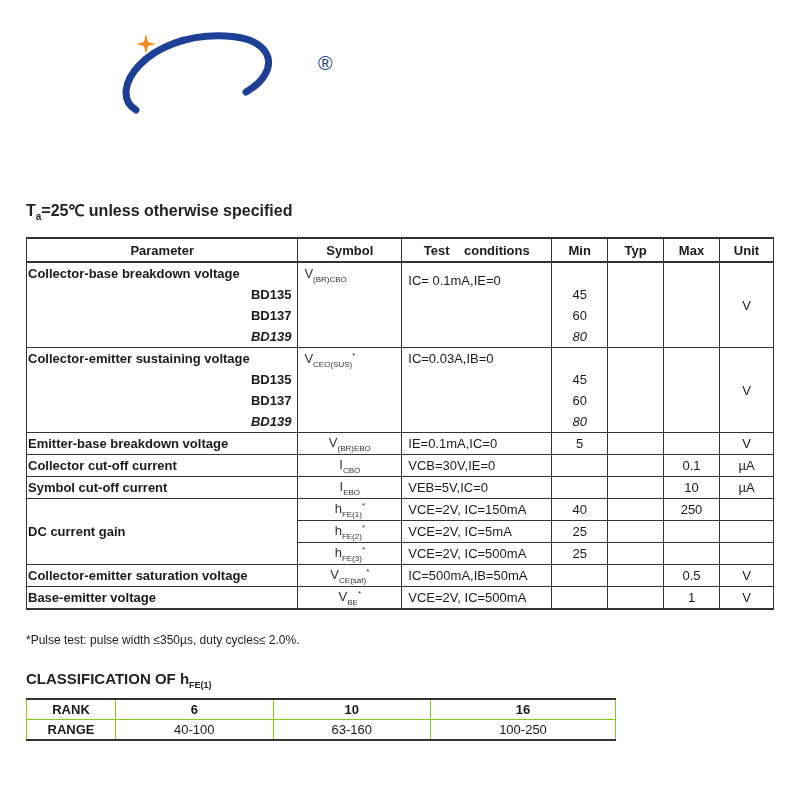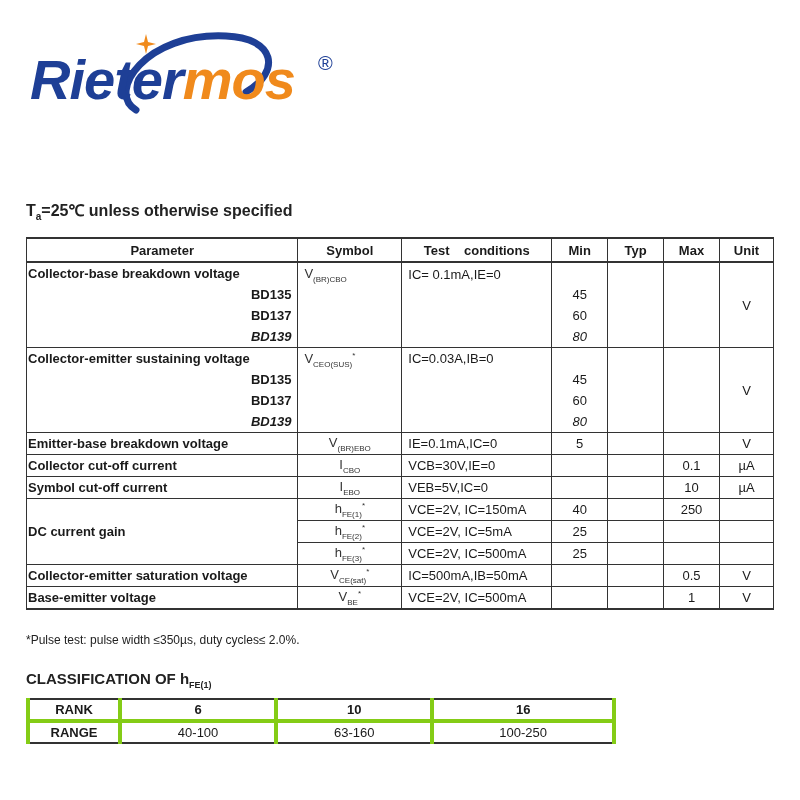--- a/index.html
+++ b/index.html
@@ -28,34 +28,33 @@
   .spec sup { font-size: 8px; }
   .nob { border-top: none !important; border-bottom: none !important; }
   .not { border-top: none !important; font-style: italic; }
   .nobb { border-bottom: none !important; }
   .thick-b { border-bottom: 2px solid #333 !important; }
 
   .note { position: absolute; left: 26px; top: 633px; font-size: 12px; color: #222; white-space: nowrap; }
   .class-title { position: absolute; left: 26px; top: 670px; font-size: 15px; font-weight: bold; color: #222; white-space: nowrap; }
   .class-title sub { font-size: 9px; }
   .cls { position: absolute; left: 26px; top: 698px; width: 590px; font-size: 13px; }
-  .cls td { border: 4px solid #84cc16; height: 19px; text-align: center; padding: 0; }
+  .cls td { border: 1px solid #84cc16; height: 19px; text-align: center; padding: 0; }
   .cls tr:first-child td { border-top: 2px solid #333; font-weight: bold; margin-top: 48px; }
   .cls tr:last-child td { border-bottom: 2px solid #333; }
   .cls td.hdr { font-weight: bold; width: 88px; }
 </style>
 </head>
 <body>
 
 <div class="logo">
   <svg width="320" height="100" viewBox="0 0 320 100">
     <path d="M110 88 C 80 70, 120 10, 200 14 C 250 16, 255 50, 220 70" fill="none" stroke="#1e3f96" stroke-width="7" stroke-linecap="round"></path>
     <path d="M120 12 L122 20 L130 22 L122 24 L120 32 L118 24 L110 22 L118 20 Z" fill="#f08a1c"></path>
   </svg>
-  <div class="logo-text"><span class="logo-blue">Rieter</span><span class="logo-orange">mos</span></div>
   <span class="logo-reg">®</span>
 </div>
 
 <div class="cond"><span>T</span><sub>a</sub><span>=25℃ unless otherwise specified</span></div>
 
 <table class="spec">
   <colgroup>
     <col style="width:272px">
       <col style="width:104px">
       <col style="width:150px">
@@ -71,21 +70,21 @@
     <th style="white-space:pre">Test    conditions</th>
     <th>Min</th>
     <th>Typ</th>
     <th>Max</th>
     <th>Unit</th>
   </tr>
 
   <tr>
     <td class="param nobb">Collector-base breakdown voltage</td>
     <td class="sym" rowspan="4" style="vertical-align:top;padding-top:3px"><span>V</span><sub>(BR)CBO</sub></td>
-    <td class="l" rowspan="4" style="vertical-align:top;padding-top:4px">IC= 0.1mA,IE=0</td>
+    <td class="l" rowspan="4" style="vertical-align:top;padding-top:10px">IC= 0.1mA,IE=0</td>
     <td class="c nobb"></td>
     <td rowspan="4"></td>
     <td rowspan="4"></td>
     <td class="c" rowspan="4">V</td>
   </tr>
   <tr>
     <td class="sub-param nob">BD135</td>
     <td class="c nob">45</td>
   </tr>
   <tr>

